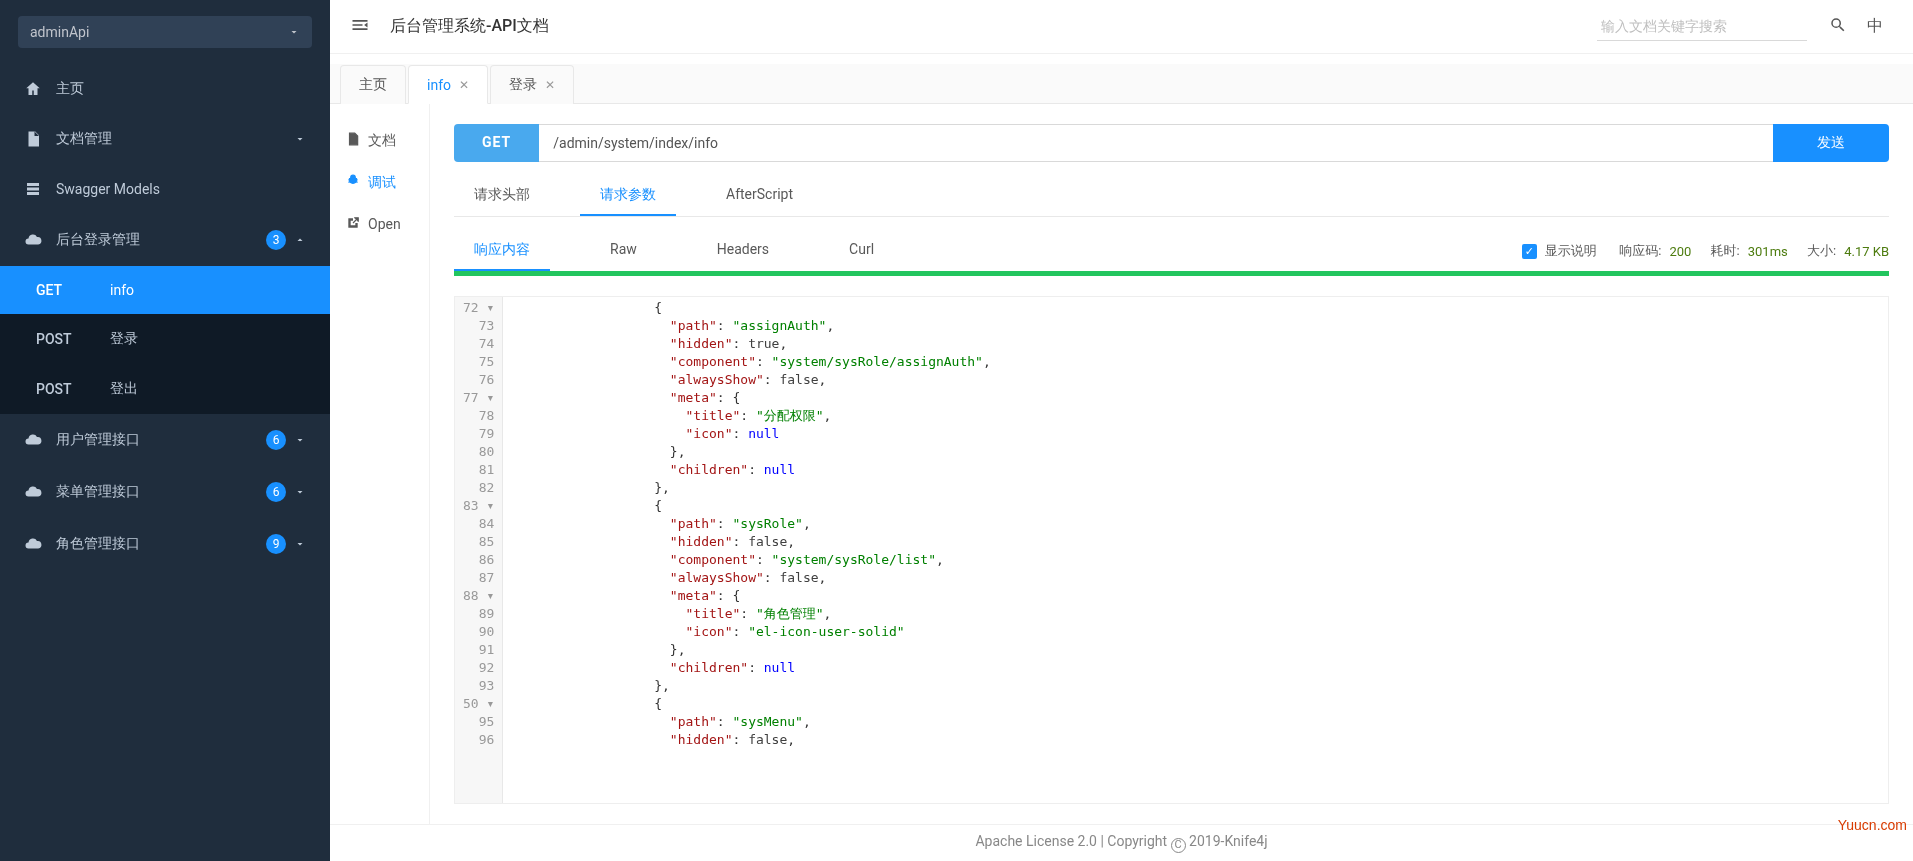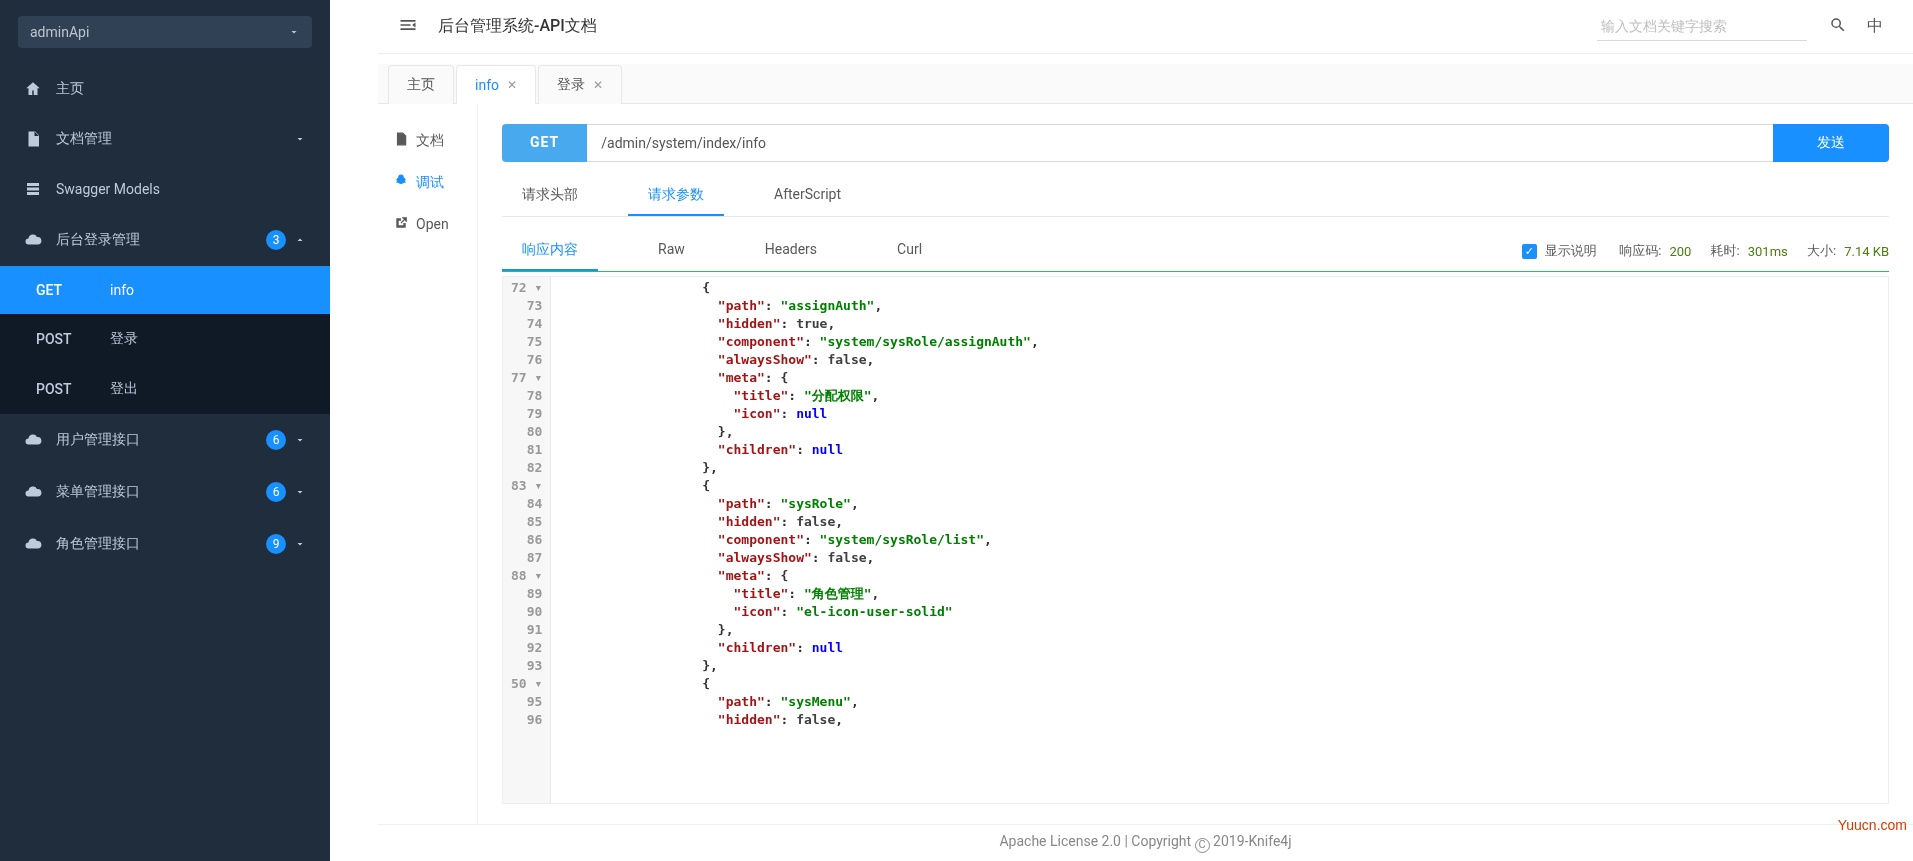--- a/index.html
+++ b/index.html
@@ -1,17 +1,17 @@
 <!DOCTYPE html>
 <html><head>
 <meta charset="utf-8">
 <style>
 * { margin: 0; padding: 0; box-sizing: border-box; }
 body { font-family: -apple-system, BlinkMacSystemFont, "Segoe UI", Roboto, "Helvetica Neue", Arial, sans-serif; font-size: 14px; color: #333; background: #fff; overflow: hidden; }
-.app { display: flex; height: 861px; width: 1913px; position: relative; gap: 48px; }
+.app { display: flex; height: 861px; width: 1913px; position: relative; }
 
 
 .sidebar { width: 330px; background: #1f2d3d; color: #bfcbd9; display: flex; flex-direction: column; }
 .sidebar-select { margin: 16px 18px; background: #304156; border-radius: 4px; padding: 8px 12px; display: flex; align-items: center; justify-content: space-between; cursor: pointer; color: #c0c4cc; }
 .menu { list-style: none; }
 .menu-item { display: flex; align-items: center; padding: 16px 24px; cursor: pointer; color: #bfcbd9; position: relative; }
 .menu-item.active { background: #1890ff; color: #fff; }
 .menu-icon { width: 18px; height: 18px; margin-right: 14px; display: inline-flex; align-items: center; justify-content: center; }
 .menu-label { flex: 1; }
 .menu-badge { background: #1890ff; color: #fff; border-radius: 10px; min-width: 20px; height: 20px; display: inline-flex; align-items: center; justify-content: center; font-size: 12px; margin-right: 8px; }
@@ -57,30 +57,30 @@
 .sub-tab.active { color: #1890ff; border-bottom-color: #1890ff; }
 
 
 .radio-row { display: flex; gap: 40px; margin-bottom: 20px; padding-left: 6px; }
 .radio-item { display: flex; align-items: center; cursor: pointer; color: #595959; }
 .radio-circle { width: 16px; height: 16px; border: 1px solid #d9d9d9; border-radius: 50%; margin-right: 8px; display: inline-flex; align-items: center; justify-content: center; }
 .radio-item.checked .radio-circle { border-color: #1890ff; }
 .radio-item.checked .radio-circle::after { content: ""; width: 8px; height: 8px; background: #1890ff; border-radius: 50%; }
 
 
-.resp-head { display: flex; border-bottom: 1px solid #22c55e; }
+.resp-head { display: flex; border-bottom: 5px solid #22c55e; }
 .resp-tabs { display: flex; flex: 1; }
 .resp-tab { padding: 10px 20px; cursor: pointer; color: #595959; border-bottom: 2px solid transparent; margin-right: 40px; }
 .resp-tab.active { color: #1890ff; border-bottom-color: #1890ff; }
 .resp-info { display: flex; align-items: center; gap: 8px; font-size: 13px; color: #595959; }
 .checkbox { width: 15px; height: 15px; background: #1890ff; border-radius: 2px; display: inline-flex; align-items: center; justify-content: center; color: #fff; font-size: 11px; }
 .green { color: #4d7c0f; font-weight: 400; }
 
 
-.code-area { flex: 1; display: flex; font-family: Consolas, Monaco, monospace; font-size: 13px; margin-top: 4px; overflow: hidden; border: 1px solid #eee; font-weight: bold; }
+.code-area { flex: 1; display: flex; font-family: Consolas, Monaco, monospace; font-size: 13px; margin-top: 20px; overflow: hidden; border: 1px solid #eee; }
 .gutter { background: #f7f7f7; border-right: 1px solid #e8e8e8; color: #999; text-align: right; padding: 2px 8px; user-select: none; }
 .gutter div { line-height: 18px; white-space: nowrap; }
 .code-lines { padding: 2px 10px; overflow: auto; flex: 1; }
 .code-lines div { line-height: 18px; white-space: pre; }
 .k { color: #a31515; }
 .s { color: #008000; }
 .b { color: #404040; }
 .n { color: #0000ff; }
 
 .footer { text-align: center; padding: 8px 0; color: #888; font-size: 14px; border-top: 1px solid #f0f0f0; }
@@ -272,21 +272,21 @@
             <span class="checkbox">✓</span>
             <span>显示说明</span>
             &nbsp;&nbsp;
             <span>响应码:</span>
             <span class="green">200</span>
             &nbsp;
             <span>耗时:</span>
             <span class="green">301ms</span>
             &nbsp;
             <span>大小:</span>
-            <span class="green">7.14 KB</span>
+            <span class="green">4.17 KB</span>
           </div>
         </div>
 
         <div class="code-area">
           <div class="gutter" id="gutter">
               <div>72 ▾</div>
               <div>73</div>
               <div>74</div>
               <div>75</div>
               <div>76</div>

